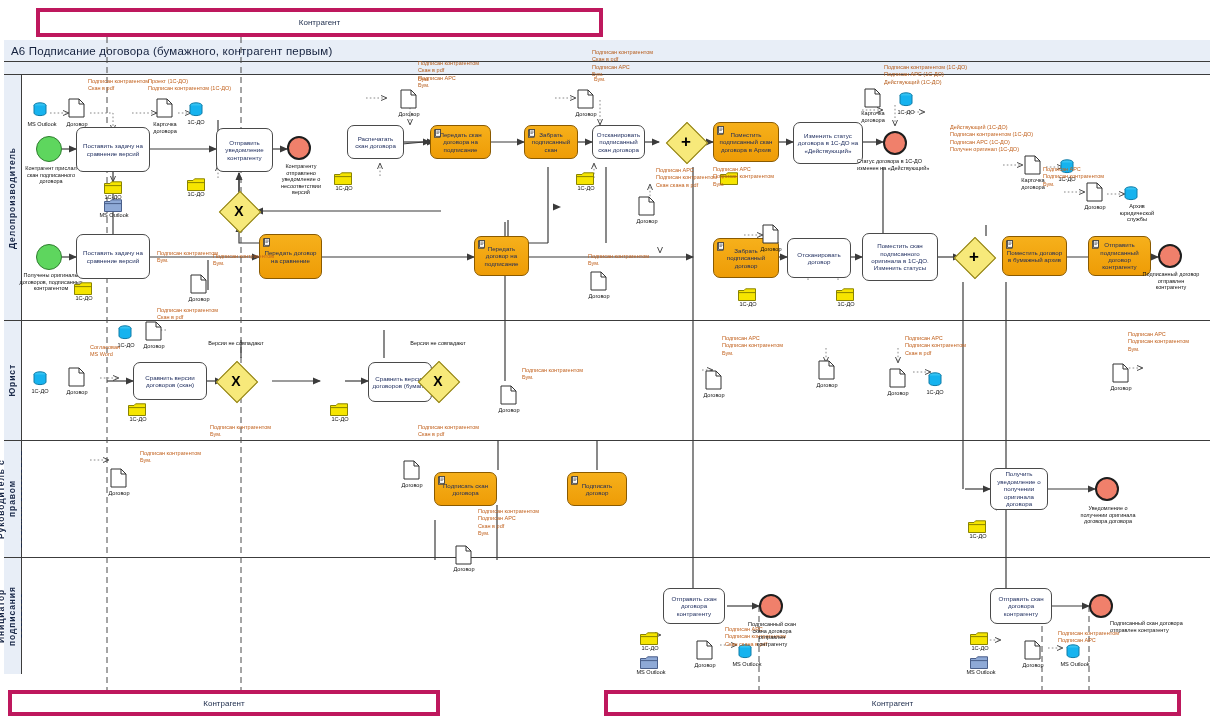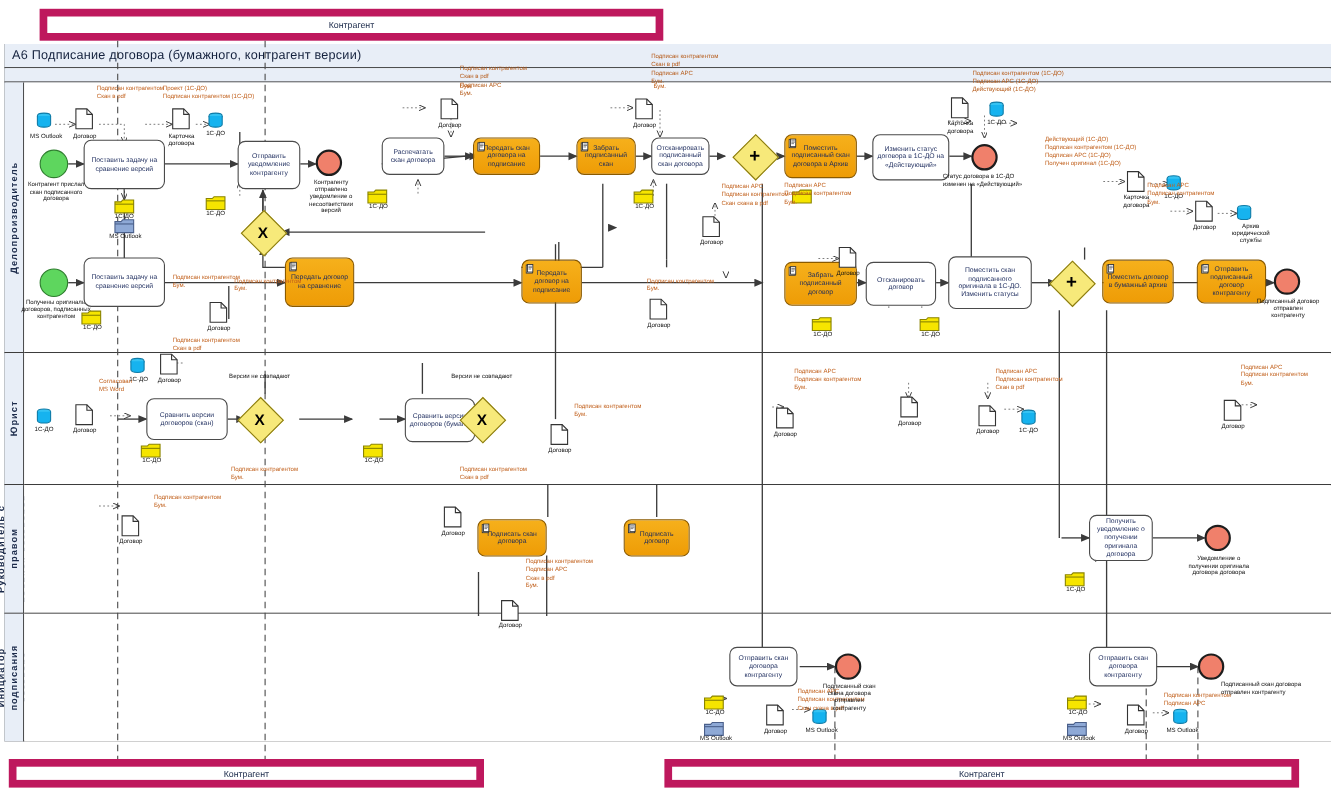--- a/index.html
+++ b/index.html
@@ -1,21 +1,21 @@
 <!DOCTYPE html>
 <html><head>
 <meta charset="utf-8">
 <style>
   html,body{margin:0;padding:0;background:#ffffff;}
   body{font-family:"Liberation Sans","DejaVu Sans",sans-serif;}
   #root{position:relative;width:1214px;height:724px;overflow:hidden;background:#fff;}
   .abs{position:absolute;box-sizing:border-box;}
 
   
-  .pool-box{border:7px solid #be185d;background:#fff;}
+  .pool-box{border:4px solid #be185d;background:#fff;}
   .pool-label{display:flex;align-items:center;justify-content:center;
                font-size:8px;color:#1b2a4a;}
   .main-pool{border:1px solid #3c3c3c;background:#fff;}
   .title-bar{background:#e8eef7;border-bottom:1px solid #3c3c3c;
              display:flex;align-items:center;padding-left:7px;
              font-size:11.5px;color:#14213d;letter-spacing:.2px;}
   .sub-bar{background:#e8eef7;border-bottom:1px solid #3c3c3c;}
   .lane-hdr{background:#e8eef7;border-right:1px solid #3c3c3c;
             border-bottom:1px solid #3c3c3c;display:flex;align-items:center;
             justify-content:center;}
@@ -68,21 +68,21 @@
 
 <div id="root">
 
   <div class="abs pool-box pool-label" style="left:36px;top:8px;width:567px;height:29px;">
     <span>Контрагент</span>
   </div>
 
   <div class="abs main-pool" style="left:4px;top:40px;width:1206px;height:634px;"></div>
 
   <div class="abs title-bar" style="left:4px;top:40px;width:1206px;height:22px;">
-    <span>А6 Подписание договора (бумажного, контрагент версии)</span>
+    <span>А6 Подписание договора (бумажного, контрагент первым)</span>
   </div>
   <div class="abs sub-bar" style="left:4px;top:62px;width:1206px;height:13px;"></div>
 
   <div class="abs lane-hdr" style="left:4px;top:75px;width:18px;height:246px;">
     <span>Делопроизводитель</span>
   </div>
   <div class="abs lane-body" style="left:22px;top:75px;width:1188px;height:246px;"></div>
 
   <div class="abs lane-hdr" style="left:4px;top:321px;width:18px;height:120px;">
     <span>Юрист</span>

